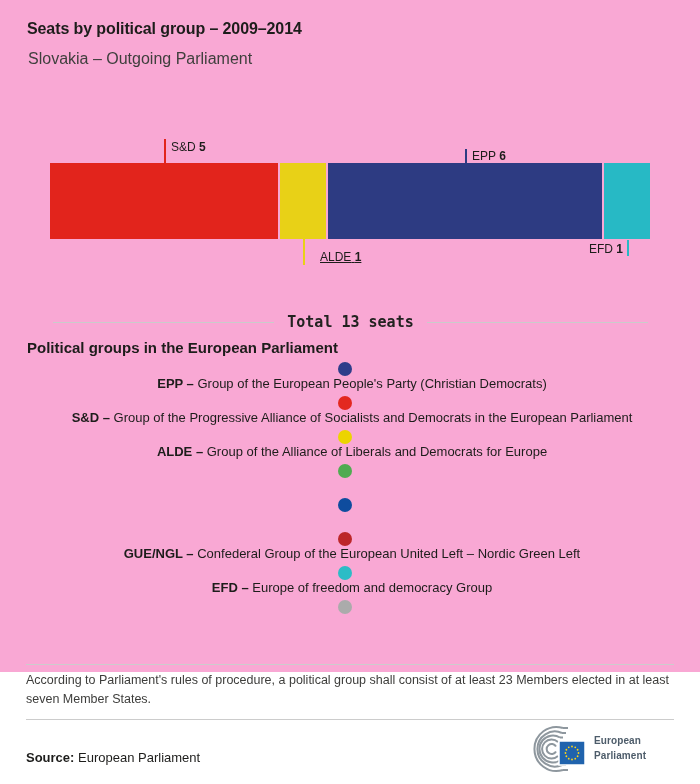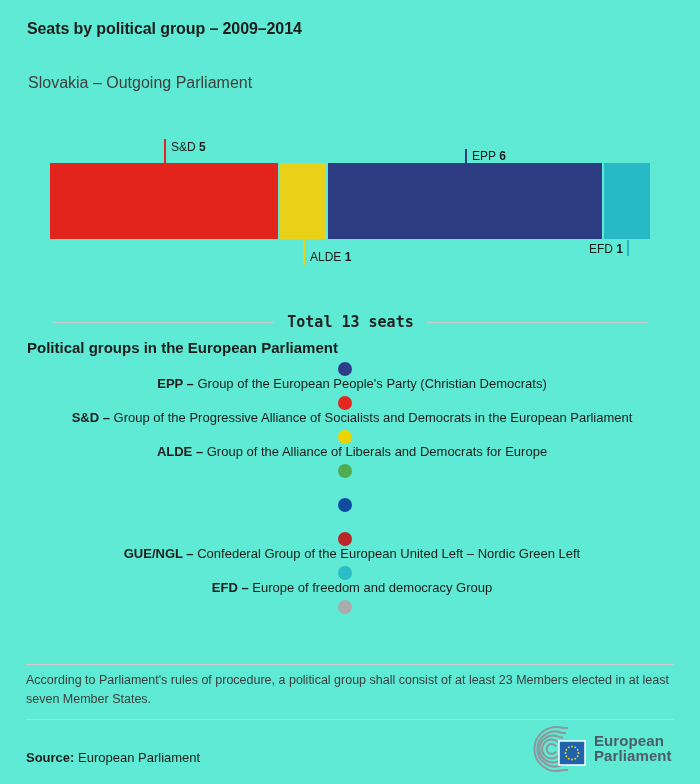--- a/index.html
+++ b/index.html
@@ -3,50 +3,50 @@
 <meta charset="utf-8">
 <style>
   * { margin:0; padding:0; box-sizing:border-box; }
   html,body { background:#fff; }
   body {
     width:700px; height:784px;
     font-family:"Liberation Sans", sans-serif;
     color:#1d1d1b;
     overflow:hidden;
   }
-  .page { position:relative; width:700px; height:784px; background:#5eead4;padding-left:30px; }
+  .page { position:relative; width:700px; height:672px; background:#f9a8d4;padding-left:30px; }
 
   
   .title {
     position:absolute; left:27px; top:20px;
     font-size:16px; font-weight:700; letter-spacing:-0.1px; color:#1d1d1b;
   }
   .subtitle {
     position:absolute; left:28px; top:50px;
-    font-size:16px; font-weight:400; color:#3f3f3d;margin-top:24px;
+    font-size:16px; font-weight:400; color:#3f3f3d;
   }
 
   
   .bar {
     position:absolute; left:50px; top:163px; width:600px; height:76px;
     display:flex; gap:2px;
   }
   .bar-segment { height:100%; flex-basis:0; }
 
   .tick { position:absolute; width:2px; }
   .tick-sd   { left:164px; top:139px; height:25px; }
   .tick-epp  { left:465px; top:149px; height:15px; }
   .tick-alde { left:303px; top:239px; height:26px; }
   .tick-efd  { left:627px; top:240px; height:16px; }
 
   .bar-label { position:absolute; font-size:12px; color:#1d1d1b; white-space:nowrap; }
   .bar-label b { font-weight:700; }
   .label-sd   { left:171px; top:140px; }
   .label-epp  { left:472px; top:149px; }
-  .label-alde { left:310px; top:250px; }
+  .label-alde { left:320px; top:250px;text-decoration:underline; }
   .label-efd  { left:541px; top:242px; width:82px; text-align:right; }
 
   
   .total-divider {
     position:absolute; left:53px; right:52px; top:313px; height:18px;
     display:flex; align-items:center; gap:13px;
   }
   .total-divider .line { flex:1; height:1px; background:#cbcbcb; }
   .total-divider .total-text {
     font-family:"DejaVu Sans Mono", monospace;
@@ -75,21 +75,21 @@
     position:absolute; left:26px; top:671px; width:652px;
     font-size:12.5px; line-height:19px; color:#3d3d3b;
   }
   .source-line { position:absolute; left:26px; top:750px; font-size:13px; color:#1d1d1b; }
   .source-line .source-label { font-weight:700; }
 
   
   .ep-logo-mark { position:absolute; left:517px; top:724px; }
   .ep-logo-text {
     position:absolute; left:594px; top:734px;
-    font-size:15px; font-weight:700; line-height:14.5px;
+    font-size:10px; font-weight:700; line-height:14.5px;
     color:#4d5c6a; letter-spacing:0.1px;
   }
 </style>
 </head>
 <body>
 
 <div class="page">
 
   <div class="title">Seats by political group – 2009–2014</div>
   <div class="subtitle">Slovakia – Outgoing Parliament</div>

